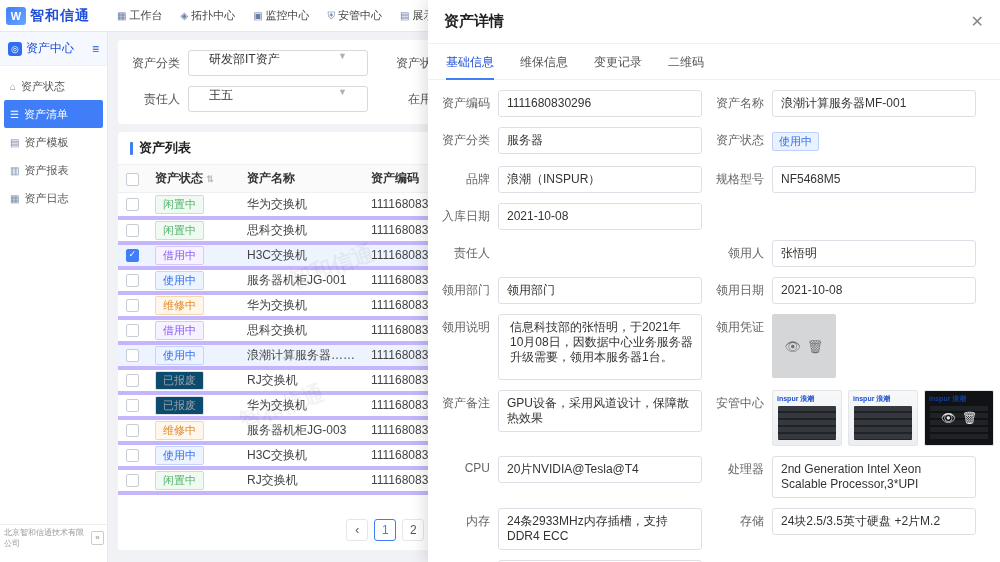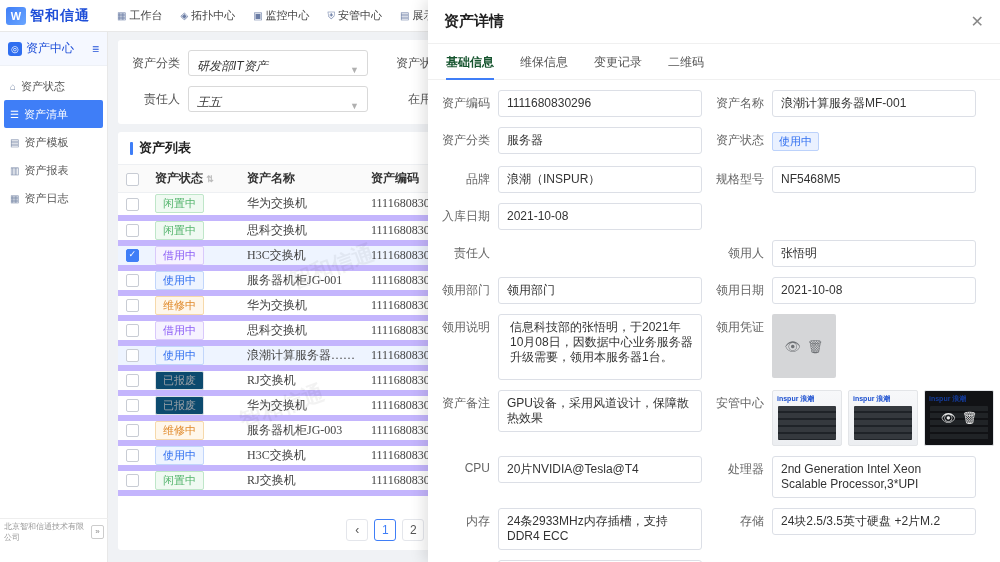--- a/index.html
+++ b/index.html
@@ -59,21 +59,21 @@
     display: flex; align-items: center; gap: 5px;
     height: 28px; padding: 0 10px; font-size: 11px; color: #555;
   }
   .menu-item .mic { font-size: 10px; color: #7a8aa8; }
   .menu-item.active {
     background: #3f7ef7; color: #fff; border-radius: 2px;
     margin: 0 4px; padding-left: 6px;
   }
   .menu-item.active .mic { color: #fff; }
   .sidebar-foot {
-    position: absolute; bottom: 18px; left: 0; width: 108px; height: 26px;
+    position: absolute; bottom: 12px; left: 0; width: 108px; height: 26px;
     border-top: 1px solid #eee; display: flex; align-items: center;
     justify-content: space-between; padding: 0 4px;
     font-size: 8px; color: #999;
   }
   .sidebar-foot .boxic {
     width: 14px; height: 14px; border: 1px solid #ccc; border-radius: 2px;
     display: flex; align-items: center; justify-content: center; font-size: 8px; color: #888;
   }
 
   
@@ -85,22 +85,22 @@
     background: #fff; border-radius: 3px; padding: 10px 12px 4px 12px;
     height: 84px;
   }
   .filter-row { display: flex; align-items: center; margin-bottom: 10px; }
   .filter-label {
     width: 58px; text-align: right; padding-right: 8px;
     font-size: 12px; color: #555; white-space: nowrap;
   }
   .select {
     width: 180px; height: 26px; border: 1px solid #d9d9d9; border-radius: 3px;
-    display: flex; align-items: flex-end; justify-content: space-between;
-    padding: 0 8px; font-size: 12px; color: #333; background: #fff; font-style: italic;
+    display: flex; align-items: flex-start; justify-content: space-between;
+    padding: 0 20px; font-size: 12px; color: #333; background: #fff;
   }
   .select .caret { color: #b0b0b0; font-size: 9px; }
   .spacer-24 { width: 26px; }
 
   .list-card {
     margin-top: 8px; background: #fff; border-radius: 3px;
     height: 418px; position: relative; overflow: hidden;
   }
   .list-title {
     display: flex; align-items: center; gap: 6px;
@@ -108,22 +108,22 @@
   }
   .list-title .bar { width: 3px; height: 13px; background: #3f7ef7; border-radius: 1px; }
 
   table.grid { width: 100%; border-collapse: collapse; }
   table.grid th {
     background: #fafafa; border-top: 1px solid #eef0f3; border-bottom: 1px solid #eef0f3;
     font-size: 12px; font-weight: bold; color: #333; text-align: left;
     height: 28px; padding: 0 8px; white-space: nowrap;
   }
   table.grid td {
-    border-bottom: 6px solid #c4b5fd; font-size: 12px; color: #444;
-    height: 25px; padding: 0 8px; white-space: nowrap; font-family: Liberation Serif, serif;
+    border-bottom: 4px solid #c4b5fd; font-size: 12px; color: #444;
+    height: 25px; padding: 0 8px; white-space: nowrap;
   }
   tr.selected td { background: #eef4ff; }
   .cb {
     width: 13px; height: 13px; border: 1px solid #c8ccd4; border-radius: 2px;
     display: inline-block; background: #fff; vertical-align: middle;
   }
   .cb.checked { background: #3f7ef7; border-color: #3f7ef7; position: relative; }
   .cb.checked::after {
     content: "✓"; color: #fff; font-size: 9px; position: absolute;
     left: 1.5px; top: -1.5px;
@@ -174,21 +174,21 @@
     height: 44px; display: flex; align-items: center; justify-content: space-between;
     padding: 0 16px; border-bottom: 1px solid #f0f0f0;
   }
   .drawer-title { font-size: 15px; font-weight: bold; color: #222; }
   .close-x { font-size: 16px; color: #888; }
   .tabs {
     height: 36px; display: flex; align-items: center; gap: 26px;
     padding: 0 18px; border-bottom: 1px solid #f0f0f0;
   }
   .tab { font-size: 12px; color: #555; height: 36px; line-height: 36px; position: relative; }
-  .tab.active { color: #14532d; font-weight: bold; }
+  .tab.active { color: #1d4ed8; }
   .tab.active::after {
     content: ""; position: absolute; left: 0; right: 0; bottom: 0;
     height: 2px; background: #3f7ef7;
   }
   .drawer-body { flex: 1; overflow: hidden; padding: 10px 16px 0 8px; position: relative; }
   .frow { display: flex; margin-bottom: 10px; }
   .fcol { width: 50%; display: flex; align-items: flex-start; }
   .flabel {
     width: 62px; text-align: right; padding-right: 8px; padding-top: 5px;
     font-size: 12px; color: #666; white-space: nowrap; flex: none;

